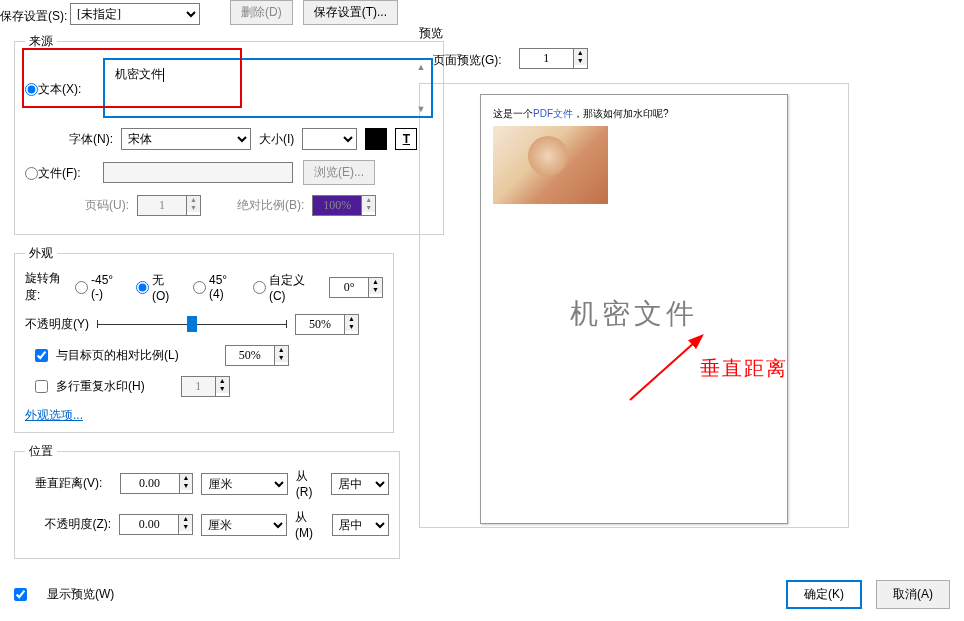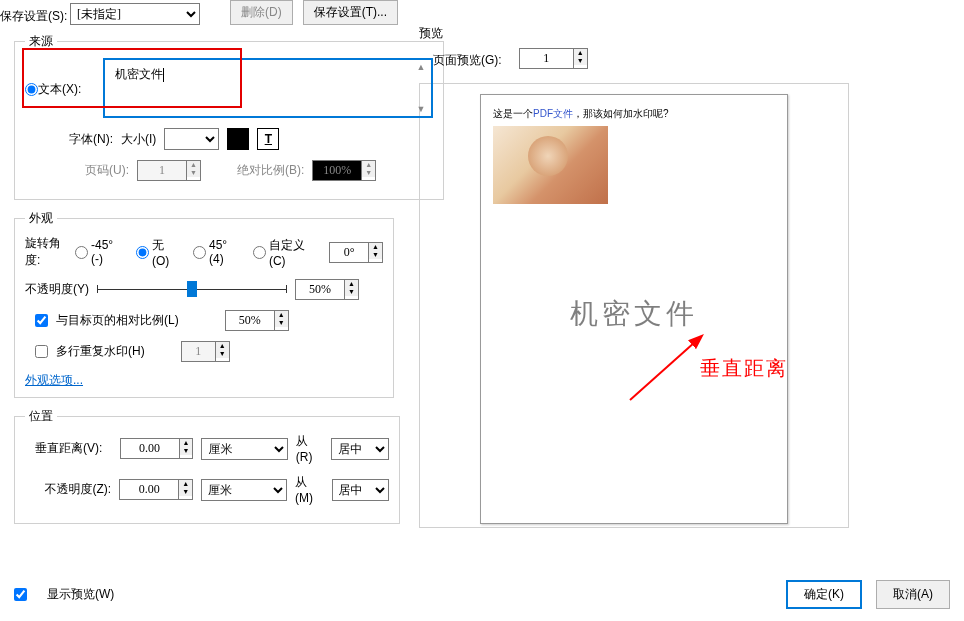--- a/index.html
+++ b/index.html
@@ -99,40 +99,49 @@
           <span>机密文件</span><span style="border-left:1px solid #000;height:14px;display:inline-block;vertical-align:middle;"></span>
           <div class="scrollbar">
             <span class="scroll-arrow">▲</span>
             <span class="scroll-arrow">▼</span>
           </div>
         </div>
       </div>
 
       <div class="field-row" style="padding-left:20px">
         <span class="lbl">字体(N):</span>
+        <select style="width:130px"><option>宋体</option></select>
         <span>大小(I)</span>
         <select style="width:55px"><option></option></select>
         <span class="color-box"></span>
         <span class="text-icon">T</span>
       </div>
 
+      <div class="radio-row" style="align-items:center">
+        <div class="label-col">
+          <input type="radio" name="src" style="">
+          <label>文件(F):</label>
+        </div>
+        <input type="text" style="width: 190px; background: rgb(245, 245, 245);" disabled="" value="">
+        <button class="btn btn-disabled">浏览(E)...</button>
+      </div>
 
       <div class="field-row" style="padding-left:60px;color:#888">
         <span>页码(U):</span>
         <div class="spinner">
           <input type="text" disabled="" style="background: rgb(245, 245, 245); color: rgb(136, 136, 136);" value="1">
           <div class="spins">
               <span>▲</span>
               <span>▼</span>
             </div>
         </div>
         <span style="width:20px"></span>
         <span>绝对比例(B):</span>
         <div class="spinner">
-          <input type="text" disabled="" style="background: #000000; color: rgb(136, 136, 136);" value="100%">
+          <input type="text" disabled="" style="background: #4c1d95; color: rgb(136, 136, 136);" value="100%">
           <div class="spins">
               <span>▲</span>
               <span>▼</span>
             </div>
         </div>
       </div>
     </fieldset>
 
     <fieldset>
       <legend>外观</legend>

